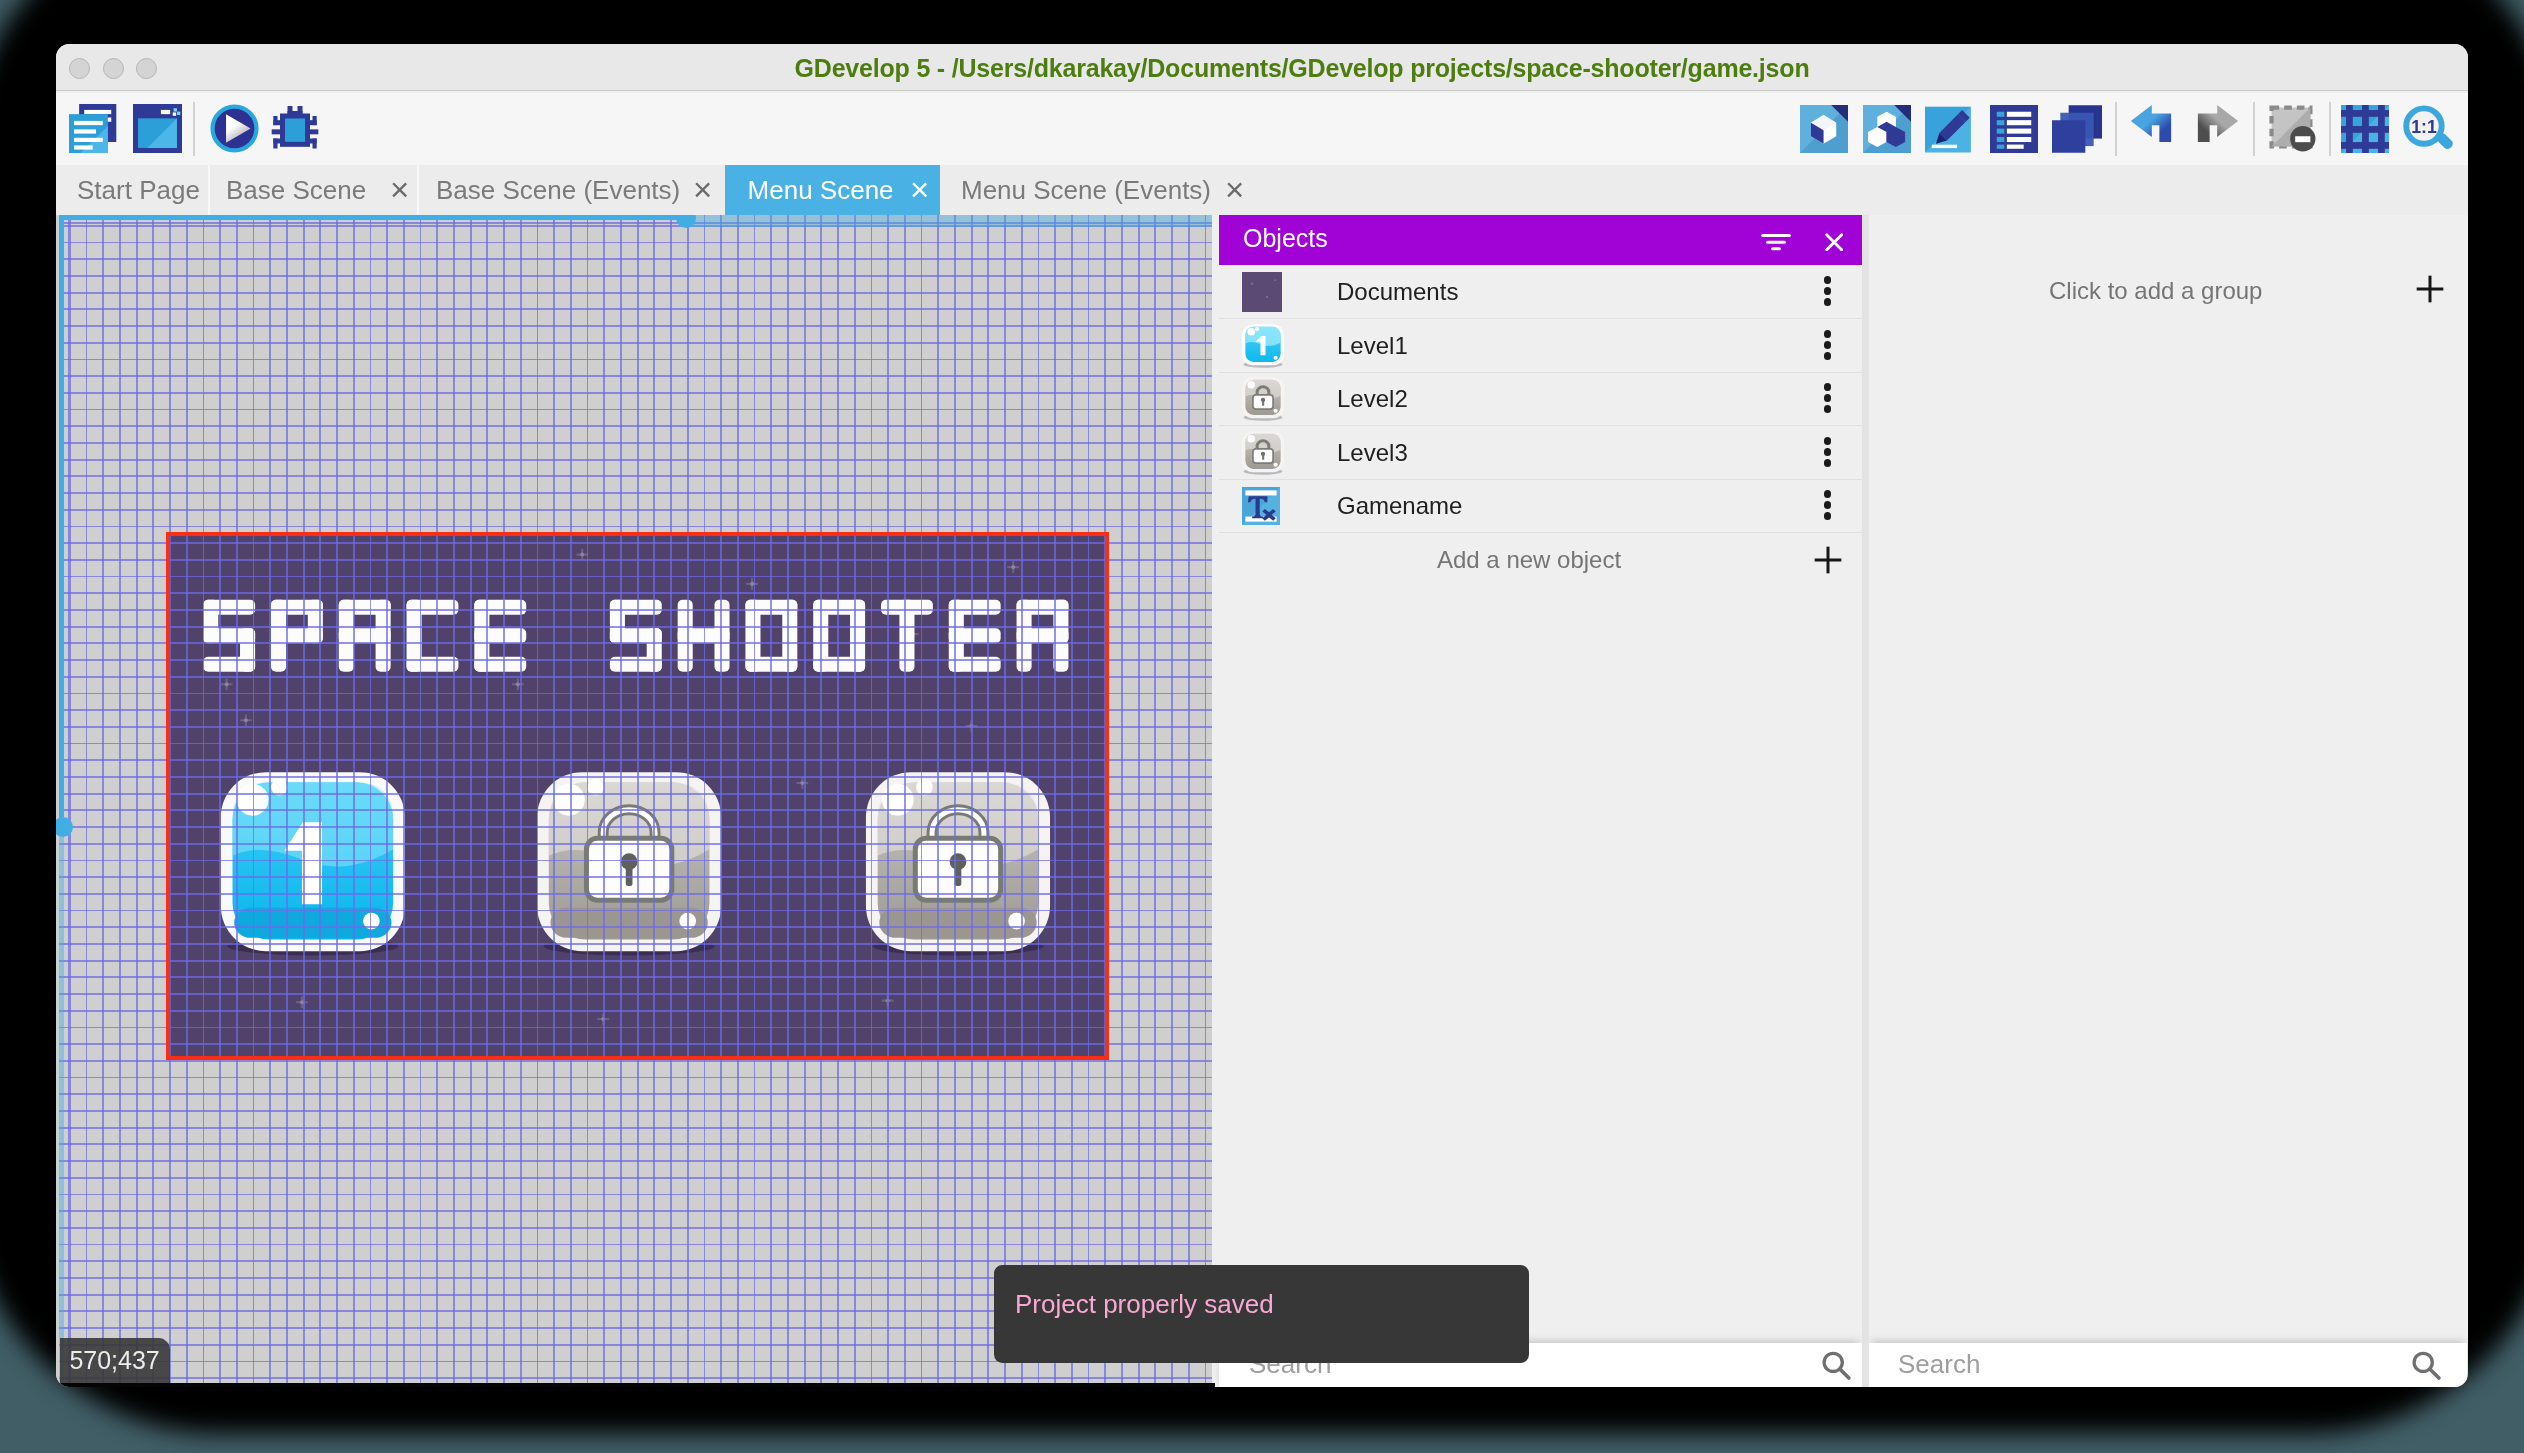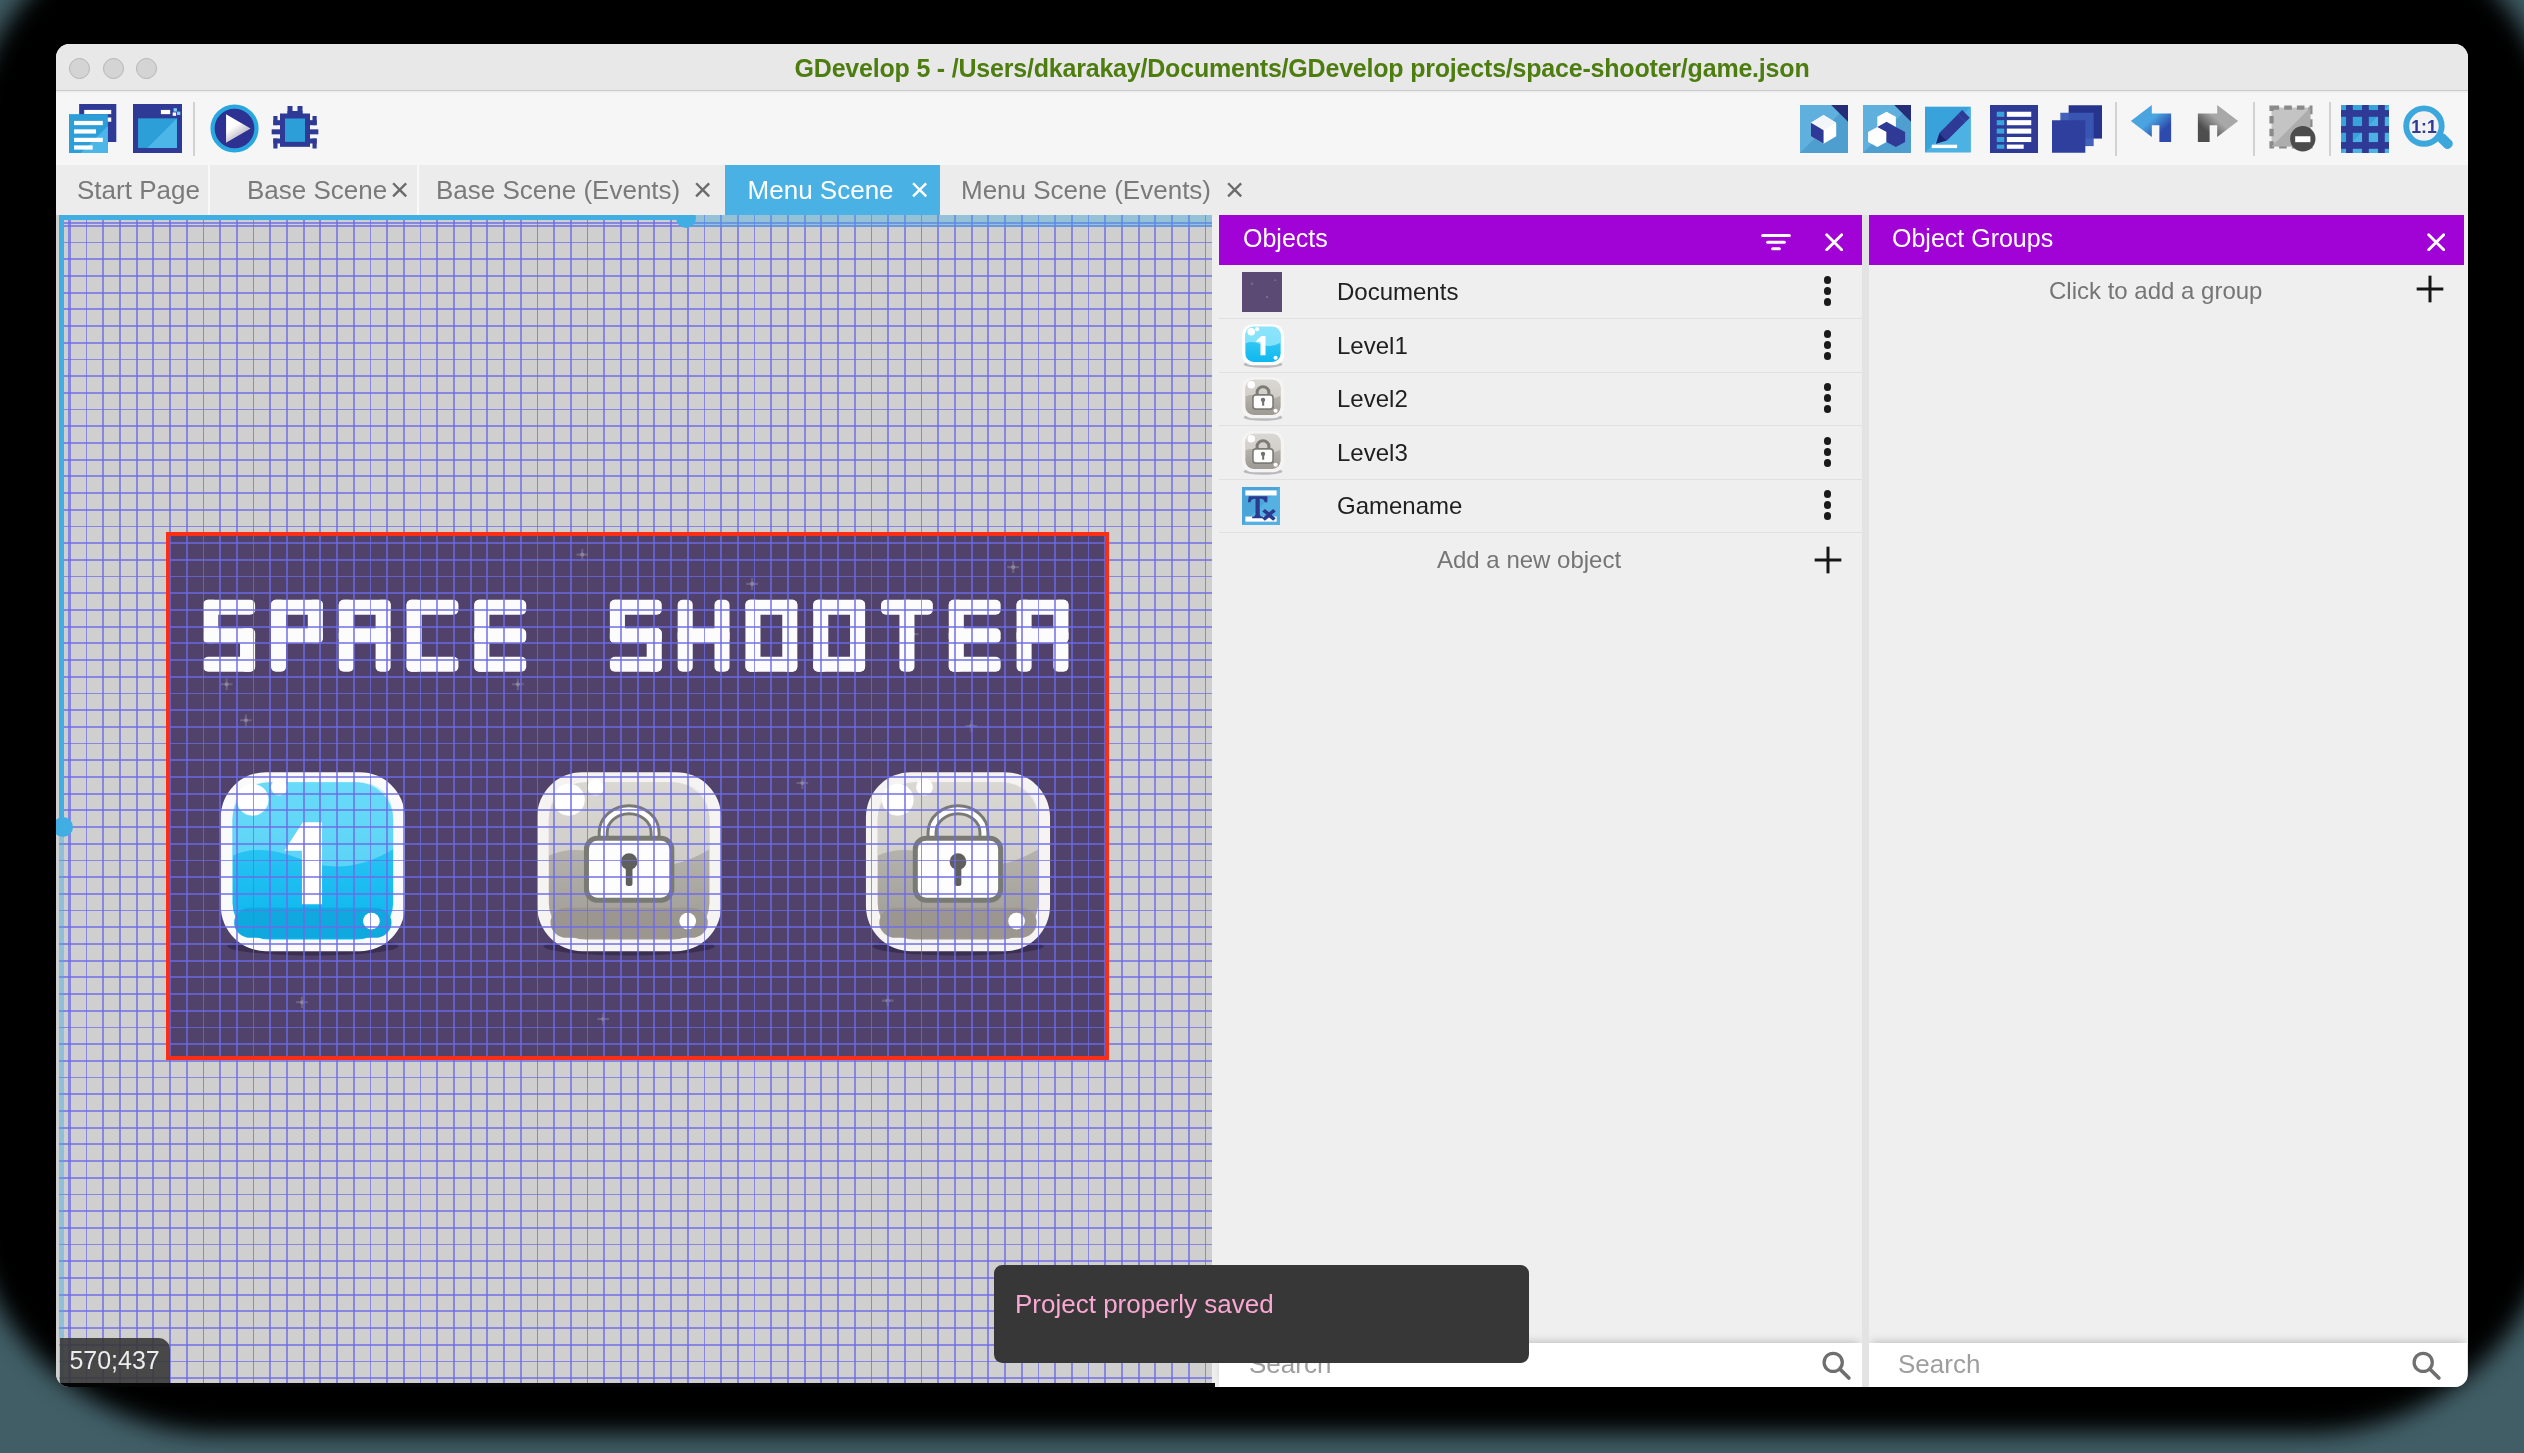--- a/index.html
+++ b/index.html
@@ -203,21 +203,21 @@
  <rect x="41" y="37" width="20" height="12" rx="5" transform="rotate(45 51 43)" fill="#3ba7dd"></rect>
  <text x="26" y="33" font-family="Liberation Sans, sans-serif" font-size="21" font-weight="bold" fill="#2e3a96" text-anchor="middle">1:1</text>
 </svg>
       </div>
     <div id="tabbar">
       <div class="tab" style="left:0;width:152px;">
           <span class="lbl" style="left:21px;">Start Page</span>
         </div>
       <div class="tabdiv" style="left:152px;"></div>
       <div class="tab" style="left:152px;width:208px;">
-          <span class="lbl" style="left:39px;">Base Scene</span>
+          <span class="lbl" style="left:18px;">Base Scene</span>
           <span class="x" style="left:182px;">×</span>
         </div>
       <div class="tabdiv" style="left:361px;"></div>
       <div class="tab" style="left:361px;width:308px;">
           <span class="lbl" style="left:19px;">Base Scene (Events)</span>
           <span class="x" style="left:276px;">×</span>
         </div>
       <div class="tab" style="left:669px;width:215px;background:#49b1e4;color:#fff;">
           <span class="lbl" style="left:22.6px;">Menu Scene</span>
           <span class="x" style="left:185px;color:#fff;">×</span>
@@ -530,29 +530,20 @@
         </div>
     </div>
     <div class="searchrow" style="left:1163px; top:1299px; width:643px;">
         <span class="ph" style="left:30px;">Search</span>
         <svg style="position:absolute; top:6.7px; left:601px;" width="33" height="33" viewBox="0 0 40 40">
           <circle cx="16" cy="15" r="11" fill="none" stroke="#6f6f6f" stroke-width="4"></circle>
           <line x1="24" y1="23" x2="35" y2="34" stroke="#6f6f6f" stroke-width="4.5" stroke-linecap="round"></line>
         </svg>
       </div>
 
-    <div class="phead" id="grphead" style="left:1812px; top:171px; width:596px;">
-        <span class="pt">Object Groups</span>
-<svg style="position:absolute; left:559px; top:17.6px;" width="18.4" height="18.4" viewBox="0 0 22 22">
-          <g stroke="#fff" stroke-width="3.4" stroke-linecap="round">
-            <line x1="2" y1="2" x2="20" y2="20"></line>
-            <line x1="20" y1="2" x2="2" y2="20"></line>
-          </g>
-        </svg>
-</div>
     <div class="panelbody" id="grpbody" style="left:1812px; top:221px; width:599px; height:1078px;">
       <div style="position:absolute; left:0; top:11.7px; width:100%; font-size:24px; color:#757575;">
           <span style="position:absolute; left:181px;">Click to add a group</span>
 <svg style="position:absolute; left:547px; top:-2.5px;" width="30" height="30" viewBox="0 0 36 36">
             <g stroke="#161616" stroke-width="3.6">
               <line x1="18" y1="2" x2="18" y2="34"></line>
               <line x1="2" y1="18" x2="34" y2="18"></line>
             </g>
           </svg>
         </div>

